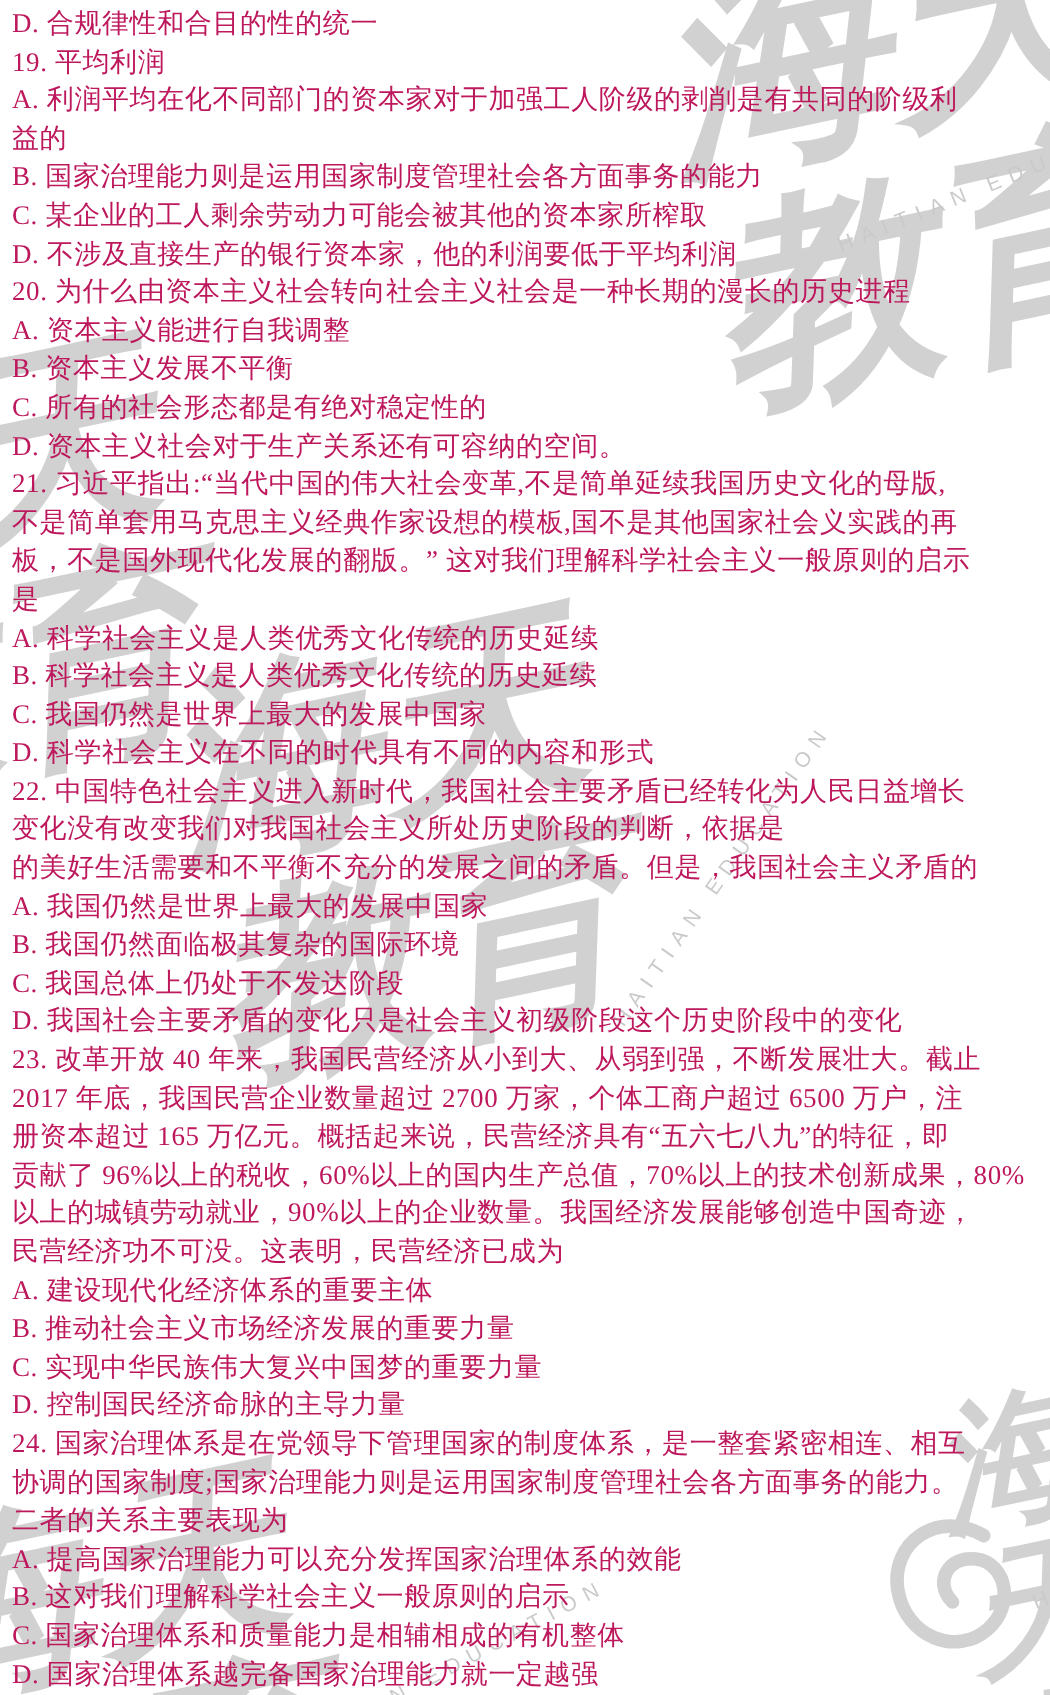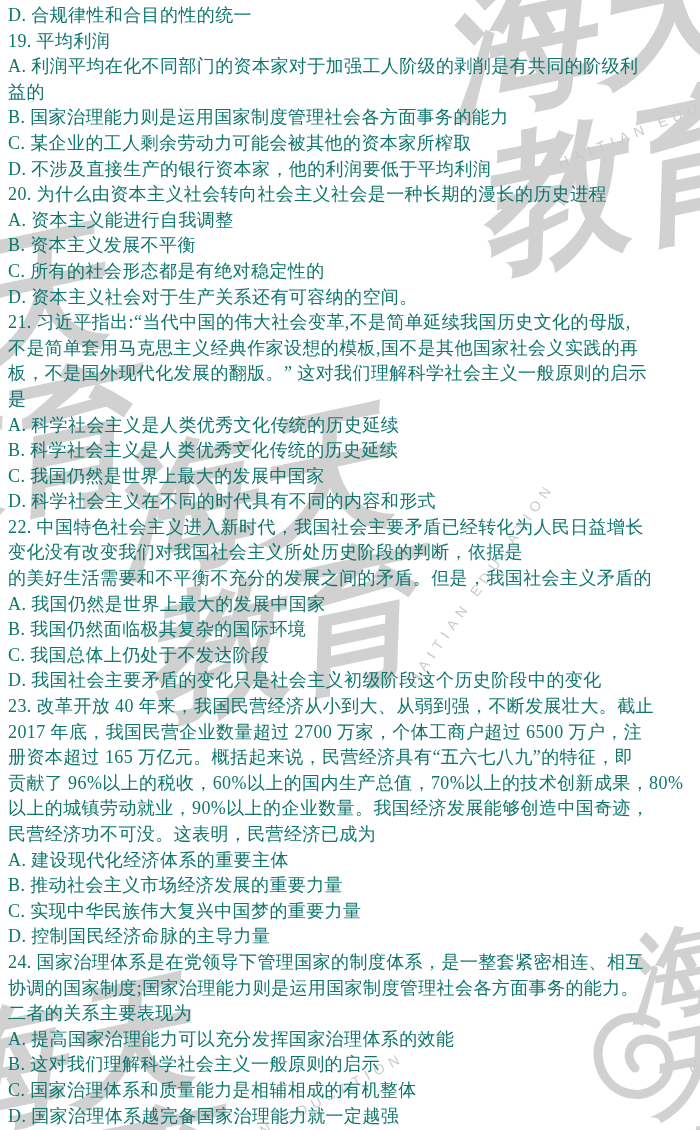--- a/index.html
+++ b/index.html
@@ -44,21 +44,21 @@
   .wm5 .wm-en{left:120px;top:85px;}
   .wm-swirl{position:absolute;left:10px;top:60px;width:130px;height:130px;}
   
   .text-layer{
     position:absolute;left:8px;top:3px;width:688px;z-index:1;
   }
   .line{
     font-family:"Liberation Serif","DejaVu Serif",serif;
     font-size:18px;line-height:25.6px;
     letter-spacing:.4px;
-    color:#0f766e;
+    color:#be185d;
     white-space:nowrap;
   }
 </style>
 </head>
 <body>
 
 <div class="wm wm1">
   <div class="wm-cn">海天教育</div>
   <div class="wm-en">HAITIAN EDUCATION</div>
 </div>

